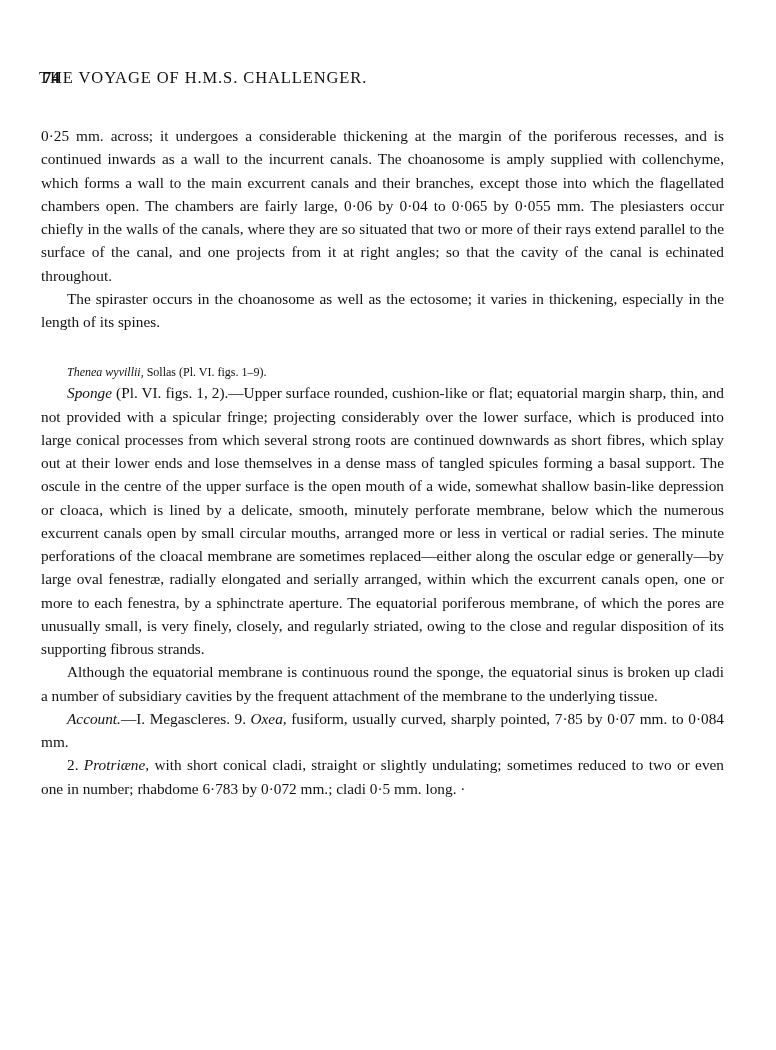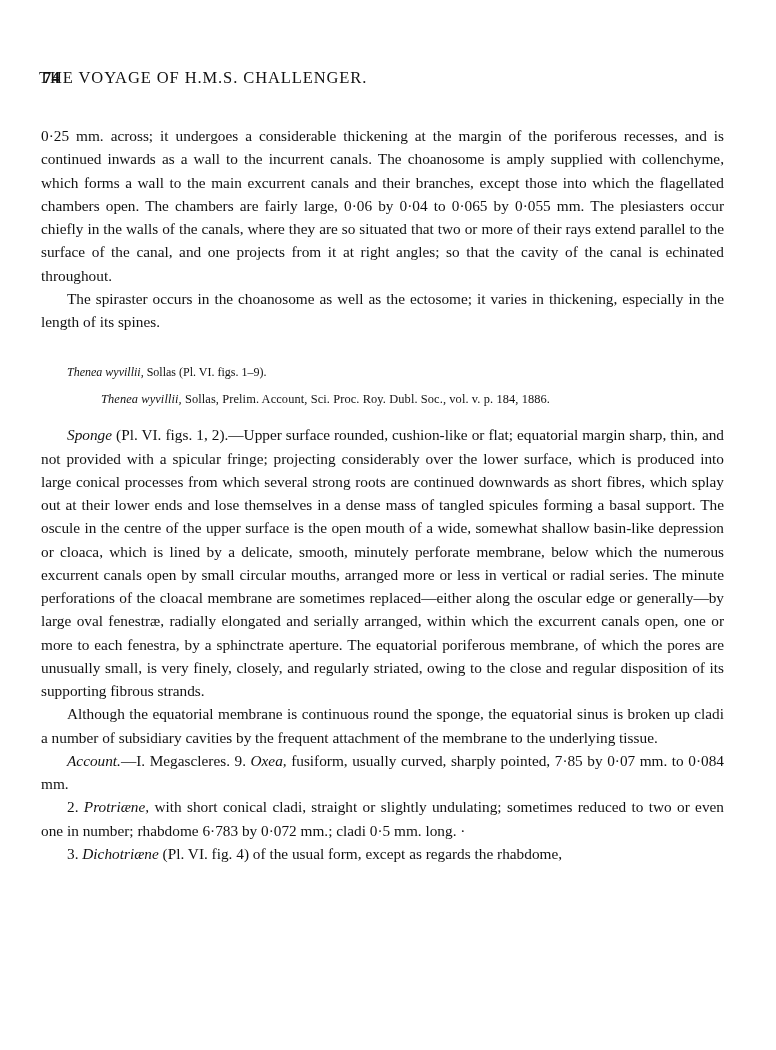--- a/index.html
+++ b/index.html
@@ -89,27 +89,25 @@
   </div>
 
   <div class="body">
 
     <p class="noindent">0·25 mm. across; it undergoes a considerable thickening at the margin of the poriferous recesses, and is continued inwards as a wall to the incurrent canals.   The choanosome is amply supplied with collenchyme, which forms a wall to the main excurrent canals and their branches, except those into which the flagellated chambers open.   The chambers are fairly large, 0·06 by 0·04 to 0·065 by 0·055 mm.   The plesiasters occur chiefly in the walls of the canals, where they are so situated that two or more of their rays extend parallel to the surface of the canal, and one projects from it at right angles; so that the cavity of the canal is echinated throughout.</p>
 
     <p>The spiraster occurs in the choanosome as well as the ectosome; it varies in thickening, especially in the length of its spines.</p>
 
     <p class="section-head"><span class="sp">Thenea wyvillii,</span><span> Sollas (Pl. VI. figs. 1–9).</span></p>
 
-    <p class="ref-line"><span class="sp">Thenea wyvillii,</span><span> Sollas, Prelim. Account, Sci. Proc. Roy. Dubl. Soc., vol. v. p. 184, 1886.</span></p>
 
     <p><i>Sponge</i><span> (Pl. VI. figs. 1, 2).—Upper surface rounded, cushion-like or flat; equatorial margin sharp, thin, and not provided with a spicular fringe; projecting considerably over the lower surface, which is produced into large conical processes from which several strong roots are continued downwards as short fibres, which splay out at their lower ends and lose themselves in a dense mass of tangled spicules forming a basal support.   The oscule in the centre of the upper surface is the open mouth of a wide, somewhat shallow basin-like depression or cloaca, which is lined by a delicate, smooth, minutely perforate membrane, below which the numerous excurrent canals open by small circular mouths, arranged more or less in vertical or radial series.   The minute perforations of the cloacal membrane are sometimes replaced—either along the oscular edge or generally—by large oval fenestræ, radially elongated and serially arranged, within which the excurrent canals open, one or more to each fenestra, by a sphinctrate aperture.   The equatorial poriferous membrane, of which the pores are unusually small, is very finely, closely, and regularly striated, owing to the close and regular disposition of its supporting fibrous strands.</span></p>
 
     <p>Although the equatorial membrane is continuous round the sponge, the equatorial sinus is broken up cladi a number of subsidiary cavities by the frequent attachment of the membrane to the underlying tissue.</p>
 
 
     <p><i>Account.</i><span>—I. Megascleres.   9. </span><i>Oxea,</i><span> fusiform, usually curved, sharply pointed, 7·85 by 0·07 mm. to 0·084 mm.</span></p>
 
     <p><span>2. </span><i>Protriæne,</i><span> with short conical cladi, straight or slightly undulating; sometimes reduced to two or even one in number; rhabdome 6·783 by 0·072 mm.; cladi 0·5 mm. long. ·</span></p>
 
-    <p><span>3. </span><i>Dichotriæne</i><span> (Pl. VI. fig. 4) of the usual form, except as regards the rhabdome,</span></p>
 
   </div>
 </div>
 
 </body></html>

